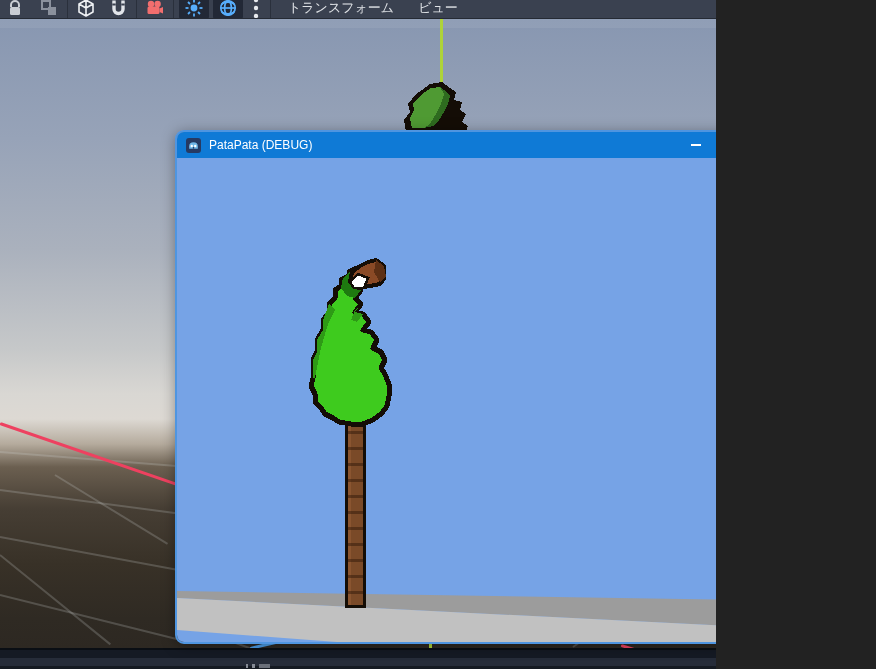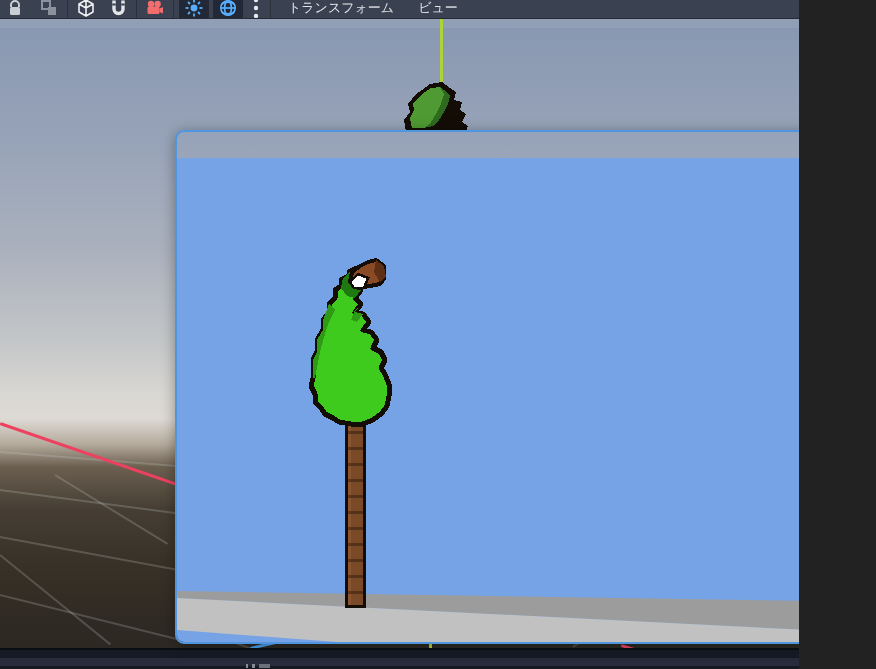--- a/index.html
+++ b/index.html
@@ -11,21 +11,21 @@
     --c-foliage:#3ecb1e; --c-foliage_dark:#2e9a16; --c-foliage_darker:#1e7a10;
     --c-trunk:#7a4a28; --c-trunk_dark:#5a3417; --c-outline:#140d06;
     --c-fruit:#8a4a26; --c-fruit_dark:#5d3015; --c-highlight:#ffffff;
     --c-axis_x:#ee4160; --c-axis_y:#aed339; --c-axis_z:#4da0ec;
     --c-editor_tree:#4f9a33; --c-editor_tree_dark:#2e6b1f;
     --c-panel1:#0a0e14; --c-panel2:#151a24; --c-panel3:#262c39; --c-panel4:#151a22;
   }
   *{margin:0;padding:0;box-sizing:border-box;}
   html,body{width:876px;height:669px;overflow:hidden;background:#222;
     font-family:"Liberation Sans",sans-serif;}
-  #stage{position:relative;width:799px;height:669px;overflow:hidden;}
+  #stage{position:relative;width:716px;height:669px;overflow:hidden;}
 
   
   #viewport{position:absolute;left:0;top:19px;width:876px;height:650px;
     background:linear-gradient(180deg,
       #8897b1 0px,#97a3b8 120px,#aab1bd 230px,#c6c8c9 330px,
       #d9d7d3 375px,#ddd9d3 400px,#b5ab9d 425px,#6b5f50 448px,
       #463e34 490px,#383127 545px,#2f2a23 600px,#2d2822 630px);}
   .hband{position:absolute;left:0;top:0;width:876px;height:9px;background:rgba(255,255,255,.07);}
   .gridline{position:absolute;height:2px;background:rgba(210,212,216,.22);transform-origin:left center;}
   .axisline{position:absolute;height:3px;transform-origin:left center;border-radius:2px;}
@@ -203,20 +203,47 @@
 
   <div id="bottom-panel">
     <div class="pstripe" style="top:0;height:2px;background:var(--c-panel1)"></div>
     <div class="pstripe" style="top:2px;height:8px;background:var(--c-panel2)"></div>
     <div class="pstripe" style="top:10px;height:8px;background:var(--c-panel3)"></div>
     <div class="pstripe" style="top:18px;height:3px;background:var(--c-panel4)"></div>
     <div id="clip-frag"></div>
   </div>
 
   <div id="game-window">
+    <div id="titlebar">
+      <div id="app-icon">
+        <svg width="11" height="11" viewBox="0 0 14 14">
+            <path d="M1.5,11 L1.5,8 Q1.5,3 7,3 Q12.5,3 12.5,8 L12.5,11 Z" fill="#6fb6e8"></path>
+            <circle cx="4.8" cy="7.6" r="1.5" fill="#fff"></circle>
+            <circle cx="9.2" cy="7.6" r="1.5" fill="#fff"></circle>
+            <rect x="6.2" y="9" width="1.6" height="2" fill="#263a63"></rect>
+          </svg>
+      </div>
+      <span id="title-text">PataPata (DEBUG)</span>
+      <div id="win-controls">
+        <div class="win-btn">
+            <div class="glyph-min"></div>
+          </div>
+        <div class="win-btn">
+            <div class="glyph-max"></div>
+          </div>
+        <div class="win-btn">
+          <svg width="12" height="12" viewBox="0 0 12 12">
+              <g stroke="#fff" stroke-width="1.4">
+                <line x1="1" y1="1" x2="11" y2="11"></line>
+                <line x1="11" y1="1" x2="1" y2="11"></line>
+              </g>
+            </svg>
+        </div>
+      </div>
+    </div>
 
     <div id="client">
 
       <div id="plat-top"></div>
       <div id="plat-front"></div>
 
       <div id="trunk"></div>
 
       <svg class="px" style="left:128px;top:102px" width="96" height="168" viewBox="0 0 96 168" shape-rendering="crispEdges">
         <path d="M52,8 L44,12 L44,16 L36,20 L36,26 L30,30 L30,38 L24,44 L24,52 L18,60 L18,70 L12,80 L12,92 L8,100 L8,118 L6,126 L10,134 L10,142 L16,148 L20,154 L28,158 L34,162 L46,164 L58,164 L68,160 L76,154 L82,146 L84,136 L84,124 L80,114 L76,108 L80,100 L76,92 L68,88 L72,80 L66,72 L58,70 L64,62 L58,54 L50,52 L56,44 L50,38 L56,30 L50,24 L56,18 Z" fill="var(--c-foliage)" stroke="var(--c-outline)" stroke-width="5" stroke-linejoin="round"></path>

